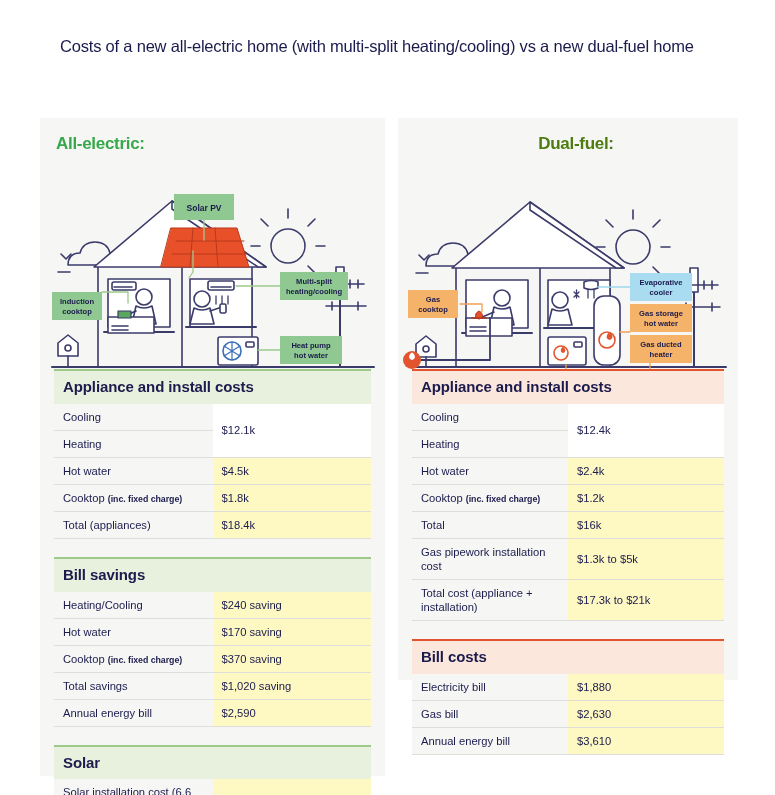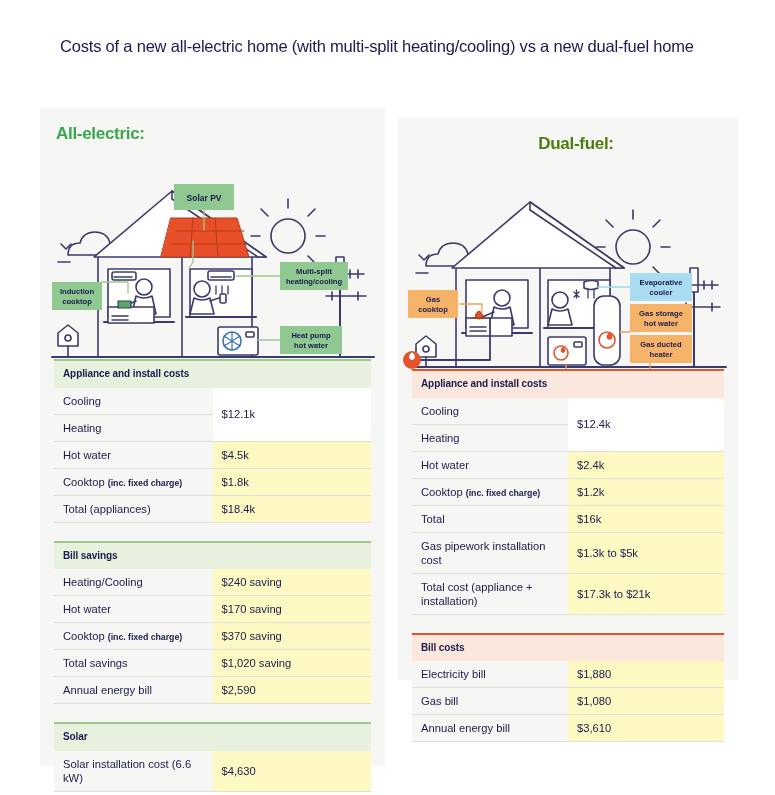--- a/index.html
+++ b/index.html
@@ -19,21 +19,21 @@
     font-size: 18px; font-weight: bold; color: #1b1b4d;
     letter-spacing: -0.2px; margin: 0 0 16px 0;
   }
   .hdr-sub {
     font-size: 16.5px; font-weight: normal; color: #1b1b4d;
     line-height: 1.42; letter-spacing: -0.2px; margin: 13px;
   }
 
   
   .panel { position: absolute; background: #f6f6f4; }
-  .panel-left  { left: 40px;  top: 108px; width: 345px; height: 658px; }
+  .panel-left  { left: 40px;  top: 118px; width: 345px; height: 658px; }
   .panel-right { left: 398px; top: 118px; width: 340px; height: 562px; }
 
   .panel-title {
     font-size: 17px; font-weight: bold; letter-spacing: -0.3px;
     margin: 0; padding: 16px 0 0 16px;
   }
   .title-green  { color: #37a84b; }
   .title-orange { color: #4d7c0f; text-align: center; }
 
   .illus { position: relative; width: 100%; height: 215px; }
@@ -44,21 +44,21 @@
   table.t {
     width: 100%; border-collapse: collapse;
     margin-bottom: 18px; table-layout: fixed;
   }
   table.t th, table.t td {
     text-align: left; vertical-align: middle;
     padding: 6px 9px; font-size: 11.2px; font-weight: normal;
     color: #1b1b4d; line-height: 1.25;
   }
   table.t thead th {
-    font-weight: bold; font-size: 10px; padding: 7px 9px;
+    font-weight: bold; font-size: 15px; padding: 7px 9px;
     letter-spacing: -0.1px;
   }
   
   .t-green thead th { background: #e7f1dd; border-top: 2.5px solid #9dc98a; }
   .t-green tbody tr td { border-bottom: 1px solid #dededa; }
   
   .t-orange thead th { background: #fce7dc; border-top: 2.5px solid #e2542d; }
   .t-orange tbody tr td { border-bottom: 1px solid #dededa; }
 
   td.lbl { background: #f6f6f4; }
@@ -392,21 +392,21 @@
               <th colspan="2" class="bold">Bill costs</th>
             </tr>
           </thead>
         <tbody>
           <tr>
             <td class="lbl">Electricity bill</td>
             <td class="val">$1,880</td>
           </tr>
           <tr>
             <td class="lbl">Gas bill</td>
-            <td class="val">$1,080</td>
+            <td class="val">$2,630</td>
           </tr>
           <tr>
             <td class="lbl bold">Annual energy bill</td>
             <td class="val bold">$3,610</td>
           </tr>
         </tbody>
       </table>
     </div>
   </div>
 

